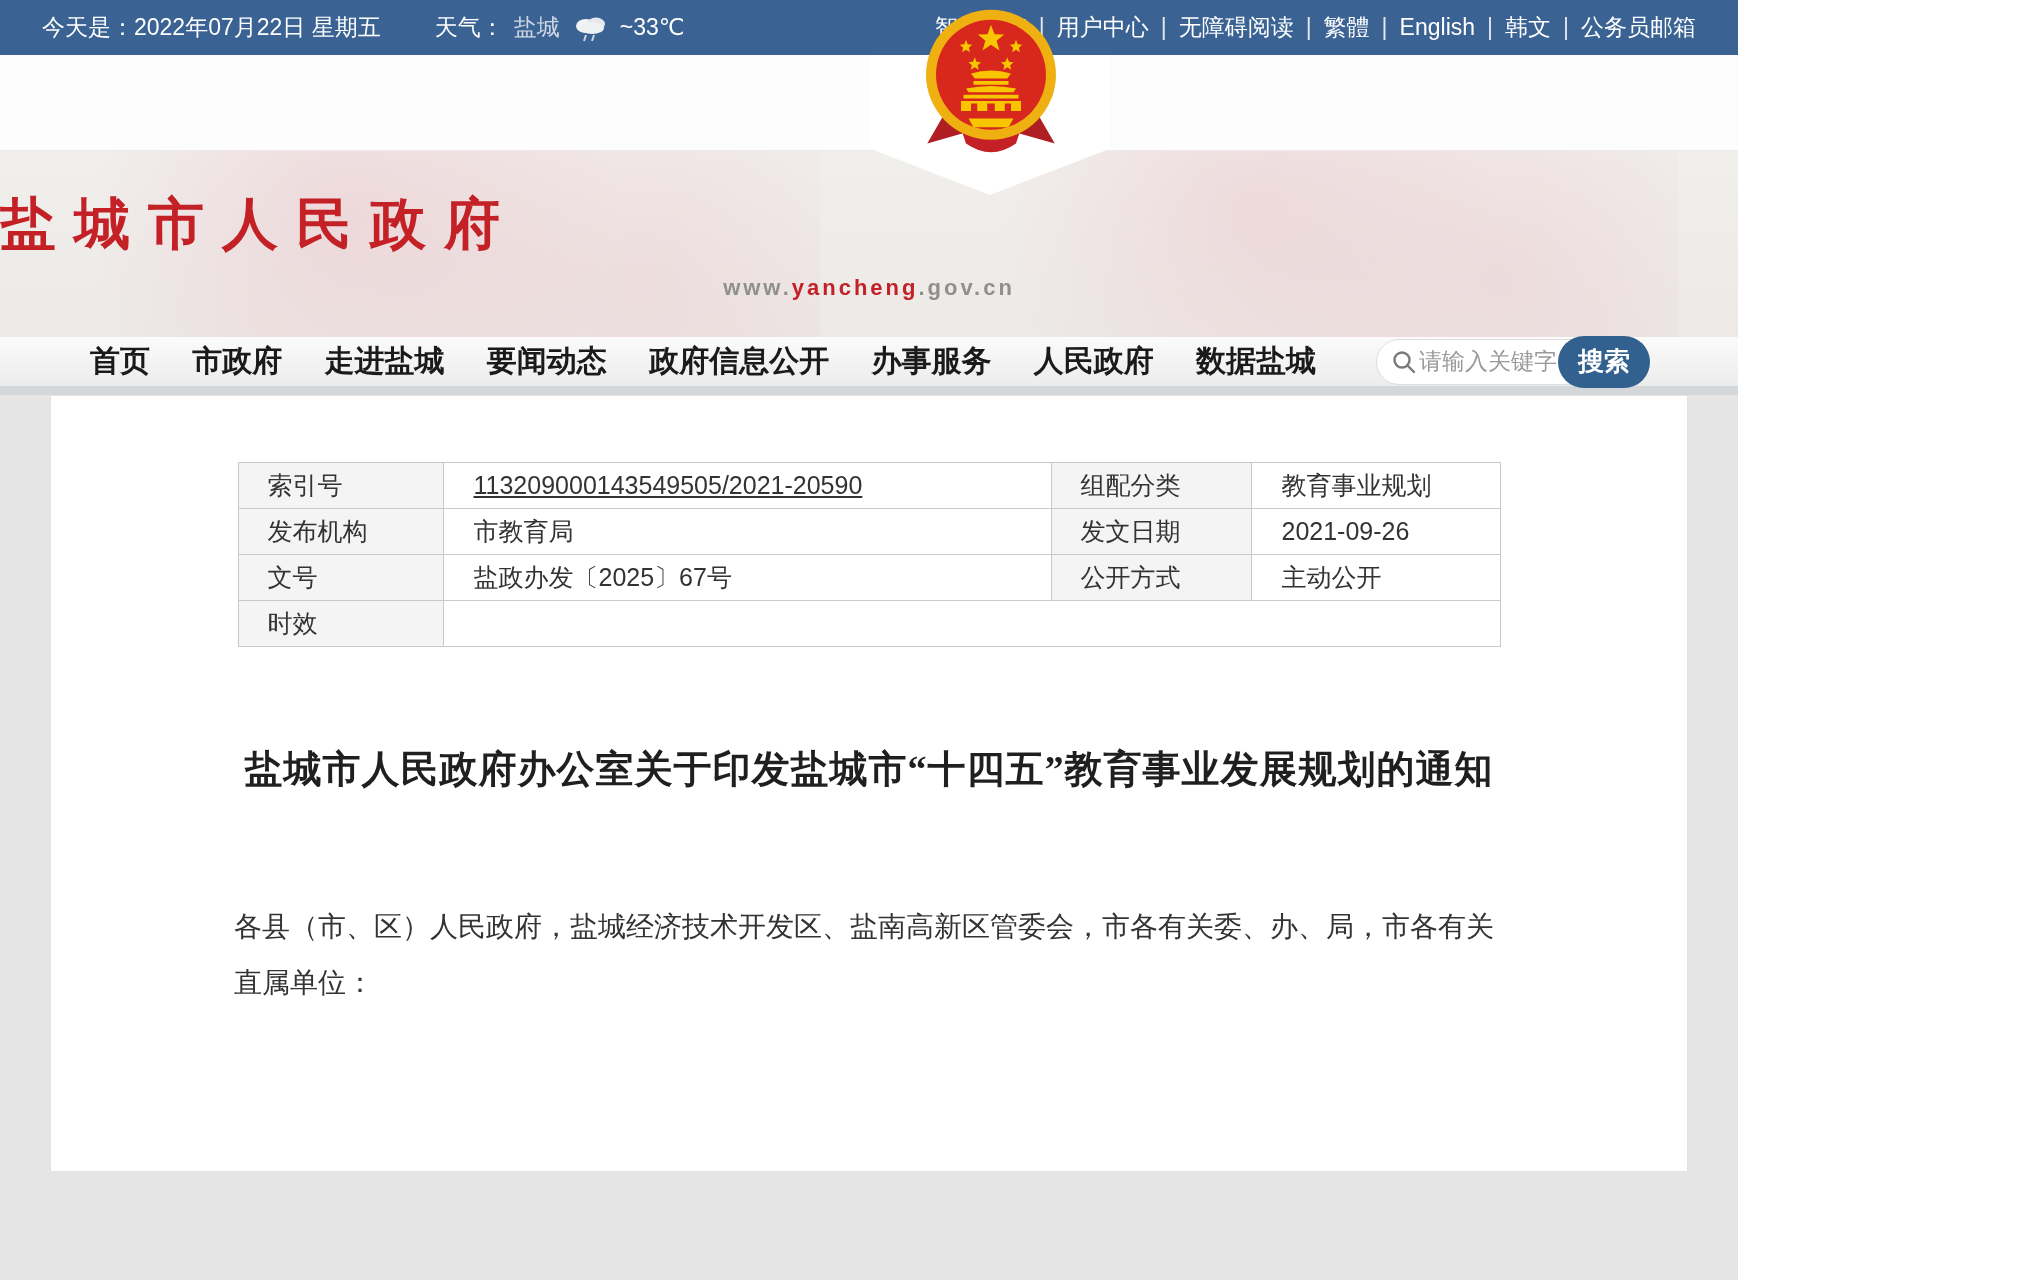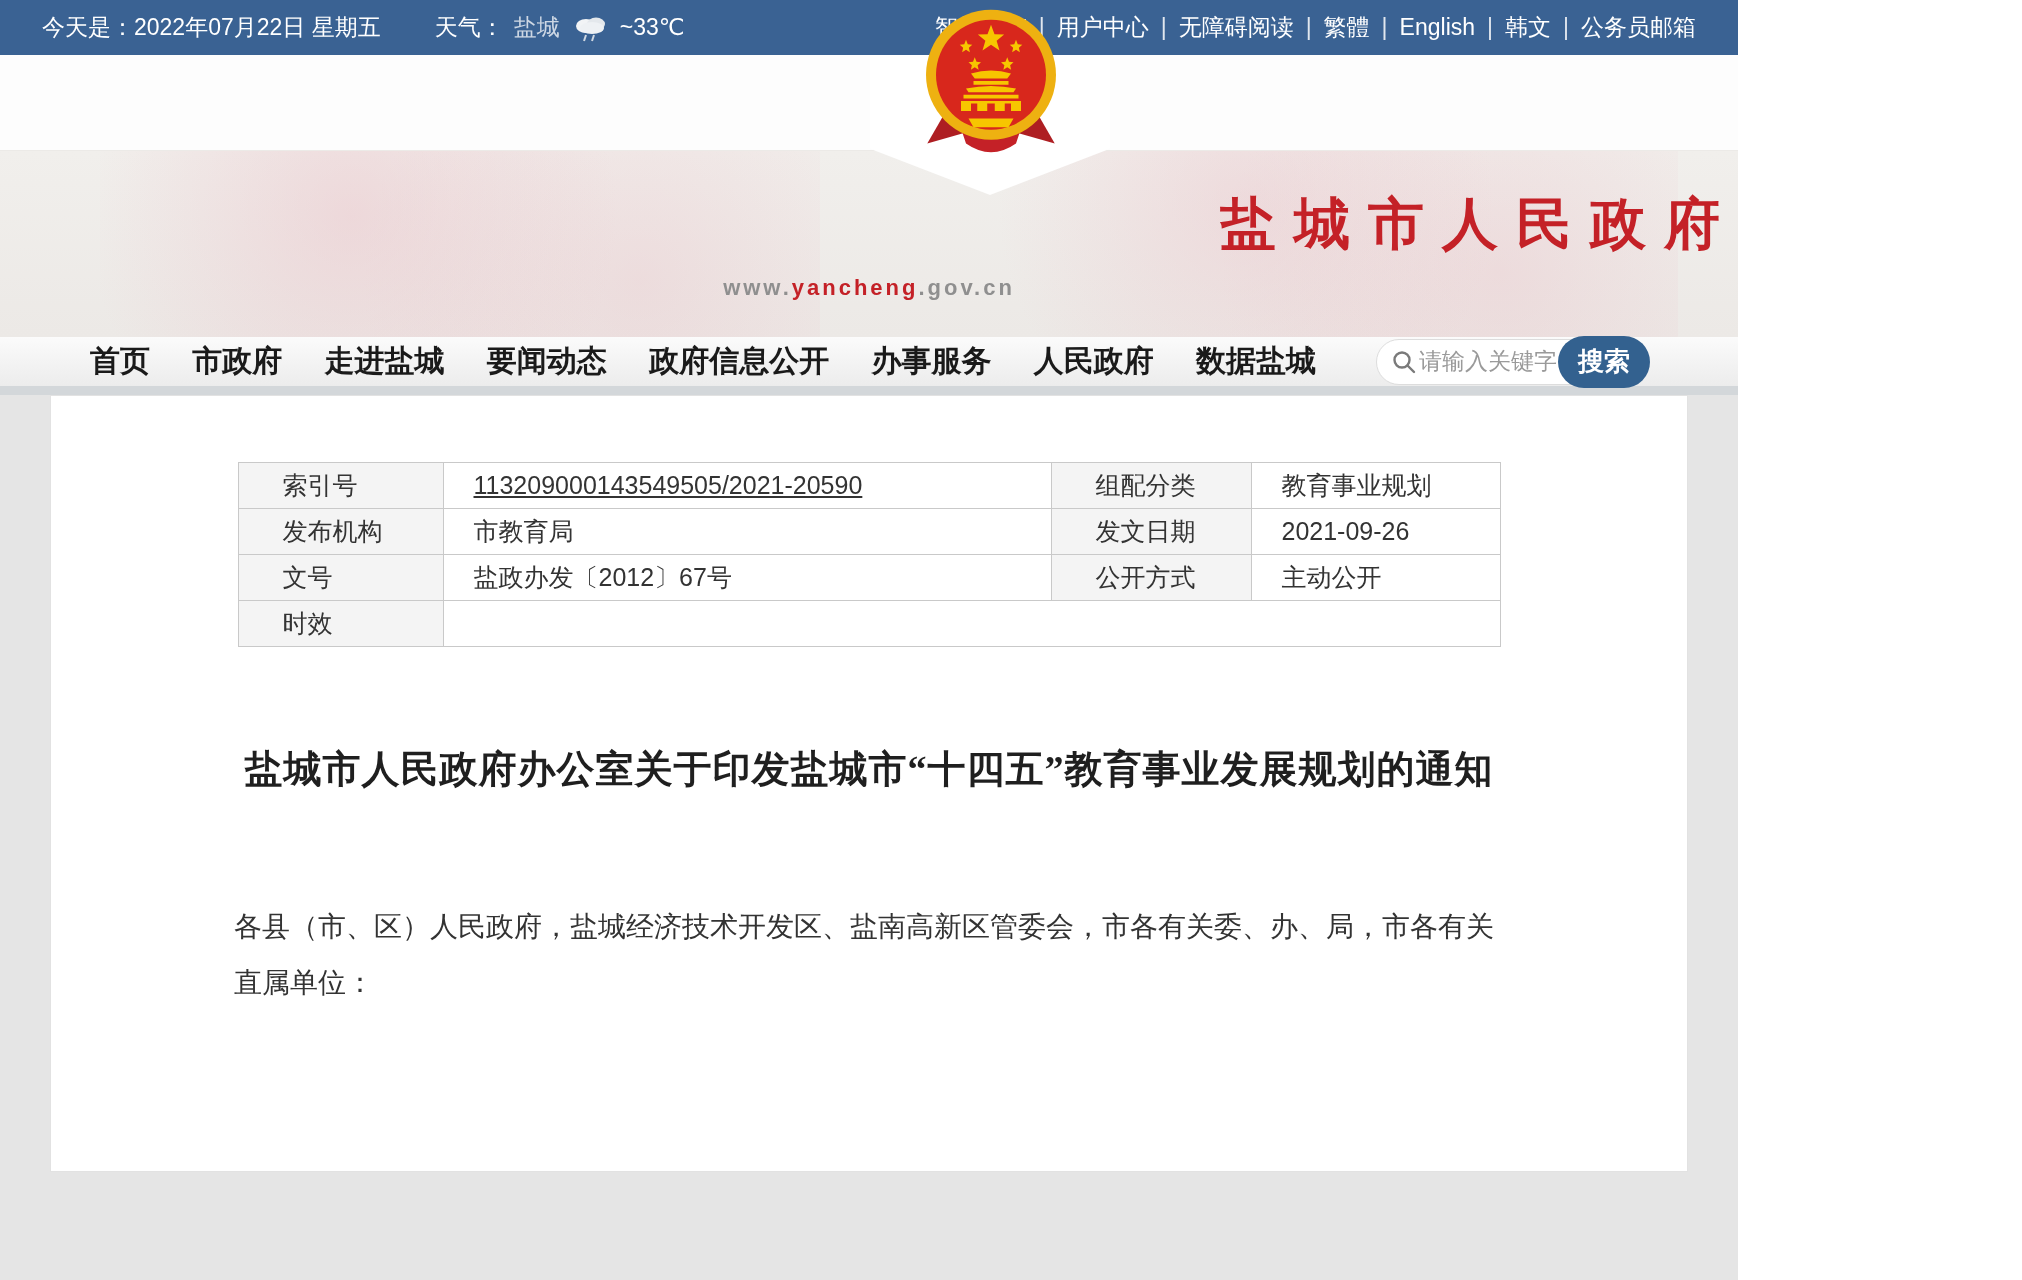--- a/index.html
+++ b/index.html
@@ -16,21 +16,21 @@
   .sep{margin:0 12px;color:rgba(255,255,255,.85);}
 
   
   .header-wrap{position:relative;}
   .white-band{height:95px;background:#fdfdfd;border-bottom:1px solid #eceae7;}
   .banner{position:relative;height:186px;background:linear-gradient(#f1efec,#ecE9e6);overflow:hidden;}
   .banner::before{content:'';position:absolute;left:100px;top:0;width:720px;height:100%;
     background:radial-gradient(circle at 35% 35%,rgba(234,182,192,.38),transparent 55%),radial-gradient(circle at 75% 70%,rgba(234,182,192,.28),transparent 50%);}
   .banner::after{content:'';position:absolute;right:60px;top:0;width:720px;height:100%;
     background:radial-gradient(circle at 40% 30%,rgba(234,182,192,.34),transparent 55%),radial-gradient(circle at 75% 65%,rgba(234,182,192,.3),transparent 50%);}
-  .site-name{position:relative;z-index:1;text-align:right;padding-top:36px;font-size:56px;font-weight:bold;letter-spacing:18px;color:#c42127;}
+  .site-name{position:relative;z-index:1;text-align:left;padding-top:36px;font-size:56px;font-weight:bold;letter-spacing:18px;color:#c42127;}
   .site-url{position:relative;z-index:1;text-align:center;margin-top:12px;font-size:22px;font-weight:bold;letter-spacing:3px;color:#8f8f8f;}
   .site-url .red{color:#c42127;}
   .badge{position:absolute;z-index:5;left:870px;top:55px;width:240px;height:140px;background:#fff;
     clip-path:polygon(0 0,100% 0,100% 67%,50% 100%,0 67%);filter:drop-shadow(0 1px 2px rgba(0,0,0,.18));}
   .emblem{position:absolute;z-index:6;left:916px;top:6px;}
 
   
   .nav{height:58px;background:linear-gradient(#fbfbfb,#ececec);border-bottom:9px solid #d3d7da;display:flex;align-items:center;padding:0 90px;box-sizing:border-box;}
   .nav-items{flex:1;display:flex;justify-content:space-between;margin-right:60px;}
   .nav-items a{color:#1a1a1a;font-size:30px;font-weight:bold;text-decoration:none;}
@@ -42,21 +42,21 @@
 
   
   .breadcrumb{height:91px;box-sizing:border-box;padding:28px 0 0 45px;font-size:23px;color:#595959;background:#fff;}
   .breadcrumb a{color:#595959;text-decoration:none;}
   .crumb-sep{margin:0 10px;color:#8a8a8a;}
 
   
   .content-panel{margin:0 50px;height:777px;background:#fff;border:1px solid #e2e2e2;box-sizing:border-box;overflow:hidden;}
   .doc-table{width:1262px;margin:66px auto 0;border-collapse:collapse;table-layout:fixed;font-size:25px;color:#333;}
   .doc-table td{border:1px solid #c9c9c9;height:46px;padding:0 0 0 30px;box-sizing:border-box;}
-  .doc-table td.lbl{background:#f4f4f4;padding-left:44px;}
+  .doc-table td.lbl{background:#f4f4f4;padding-left:29px;}
   .col-l1{width:205px;} .col-v1{width:608px;text-decoration:underline;} .col-l2{width:200px;} .col-v2{width:249px;}
 
   .doc-title{width:1320px;margin:92px auto 0;text-align:center;font-family:"Liberation Serif","DejaVu Serif",serif;font-size:38px;line-height:60px;font-weight:bold;color:#1f1f1f;letter-spacing:1px;}
   .doc-body{width:1270px;margin:100px auto 0;font-family:"Liberation Serif","DejaVu Serif",serif;font-size:28px;line-height:56px;color:#333;}
   .doc-body p{margin:0;}
   .doc-body p.indent{text-indent:2em;}
 </style>
 </head>
 <body>
 
@@ -161,21 +161,21 @@
         <td class="col-v2">教育事业规划</td>
       </tr>
       <tr>
         <td class="lbl">发布机构</td>
         <td>市教育局</td>
         <td class="lbl">发文日期</td>
         <td>2021-09-26</td>
       </tr>
       <tr>
         <td class="lbl">文号</td>
-        <td>盐政办发〔2012〕67号</td>
+        <td>盐政办发〔2025〕67号</td>
         <td class="lbl">公开方式</td>
         <td>主动公开</td>
       </tr>
       <tr>
         <td class="lbl">时效</td>
         <td colspan="3"></td>
       </tr>
     </tbody>
       </table>
 

